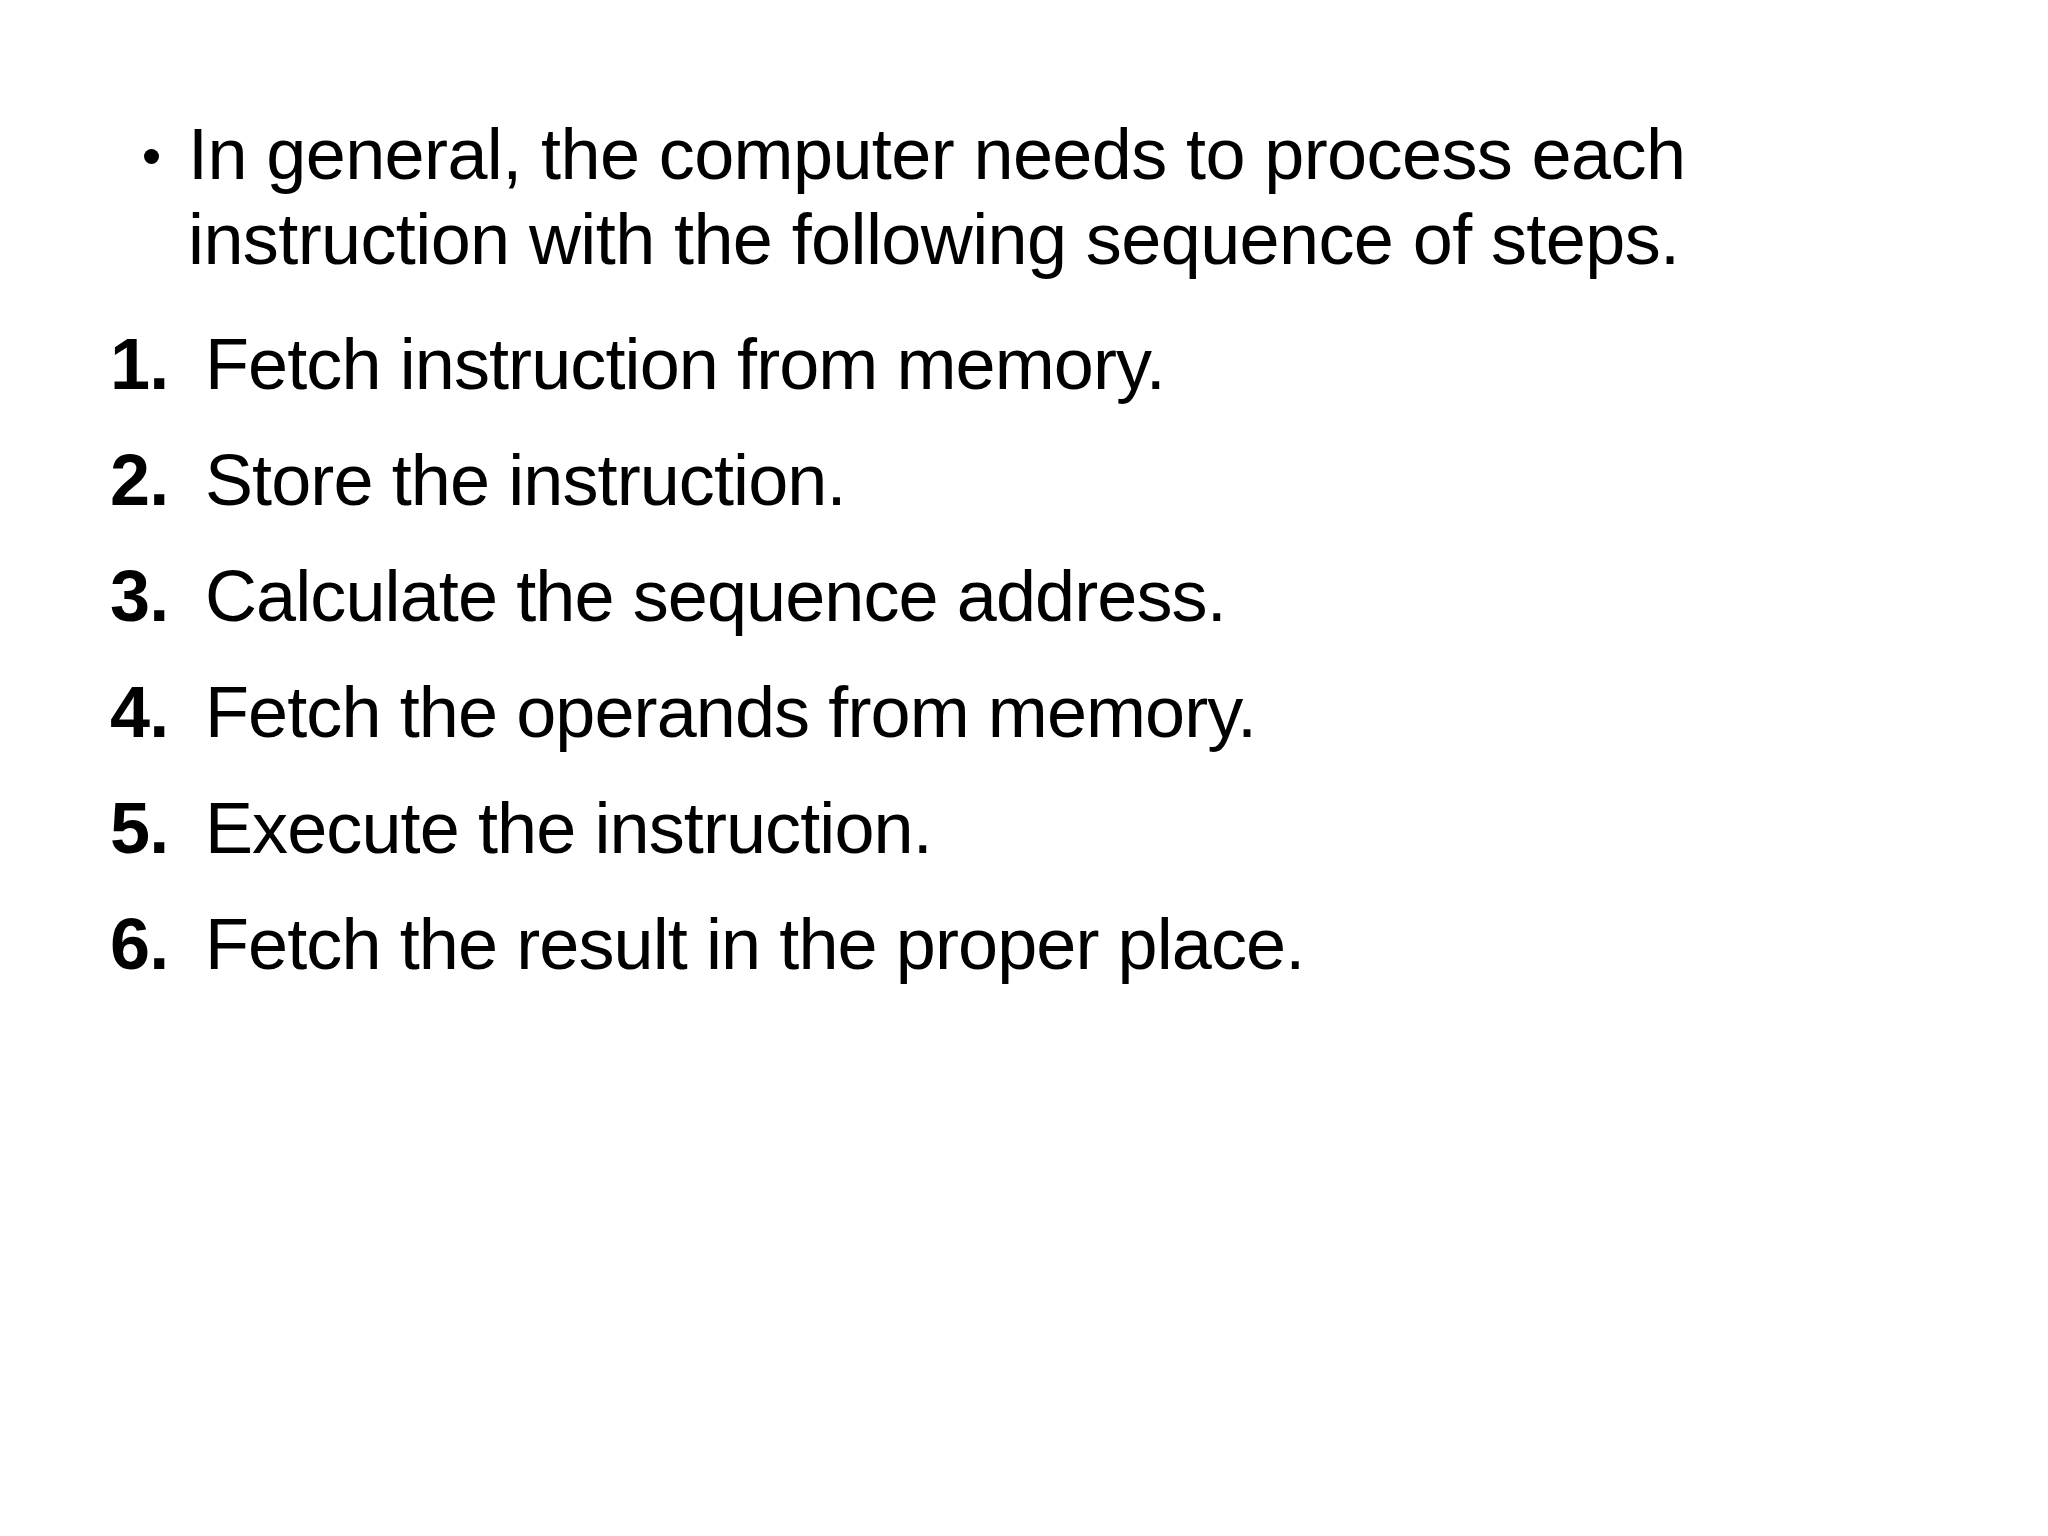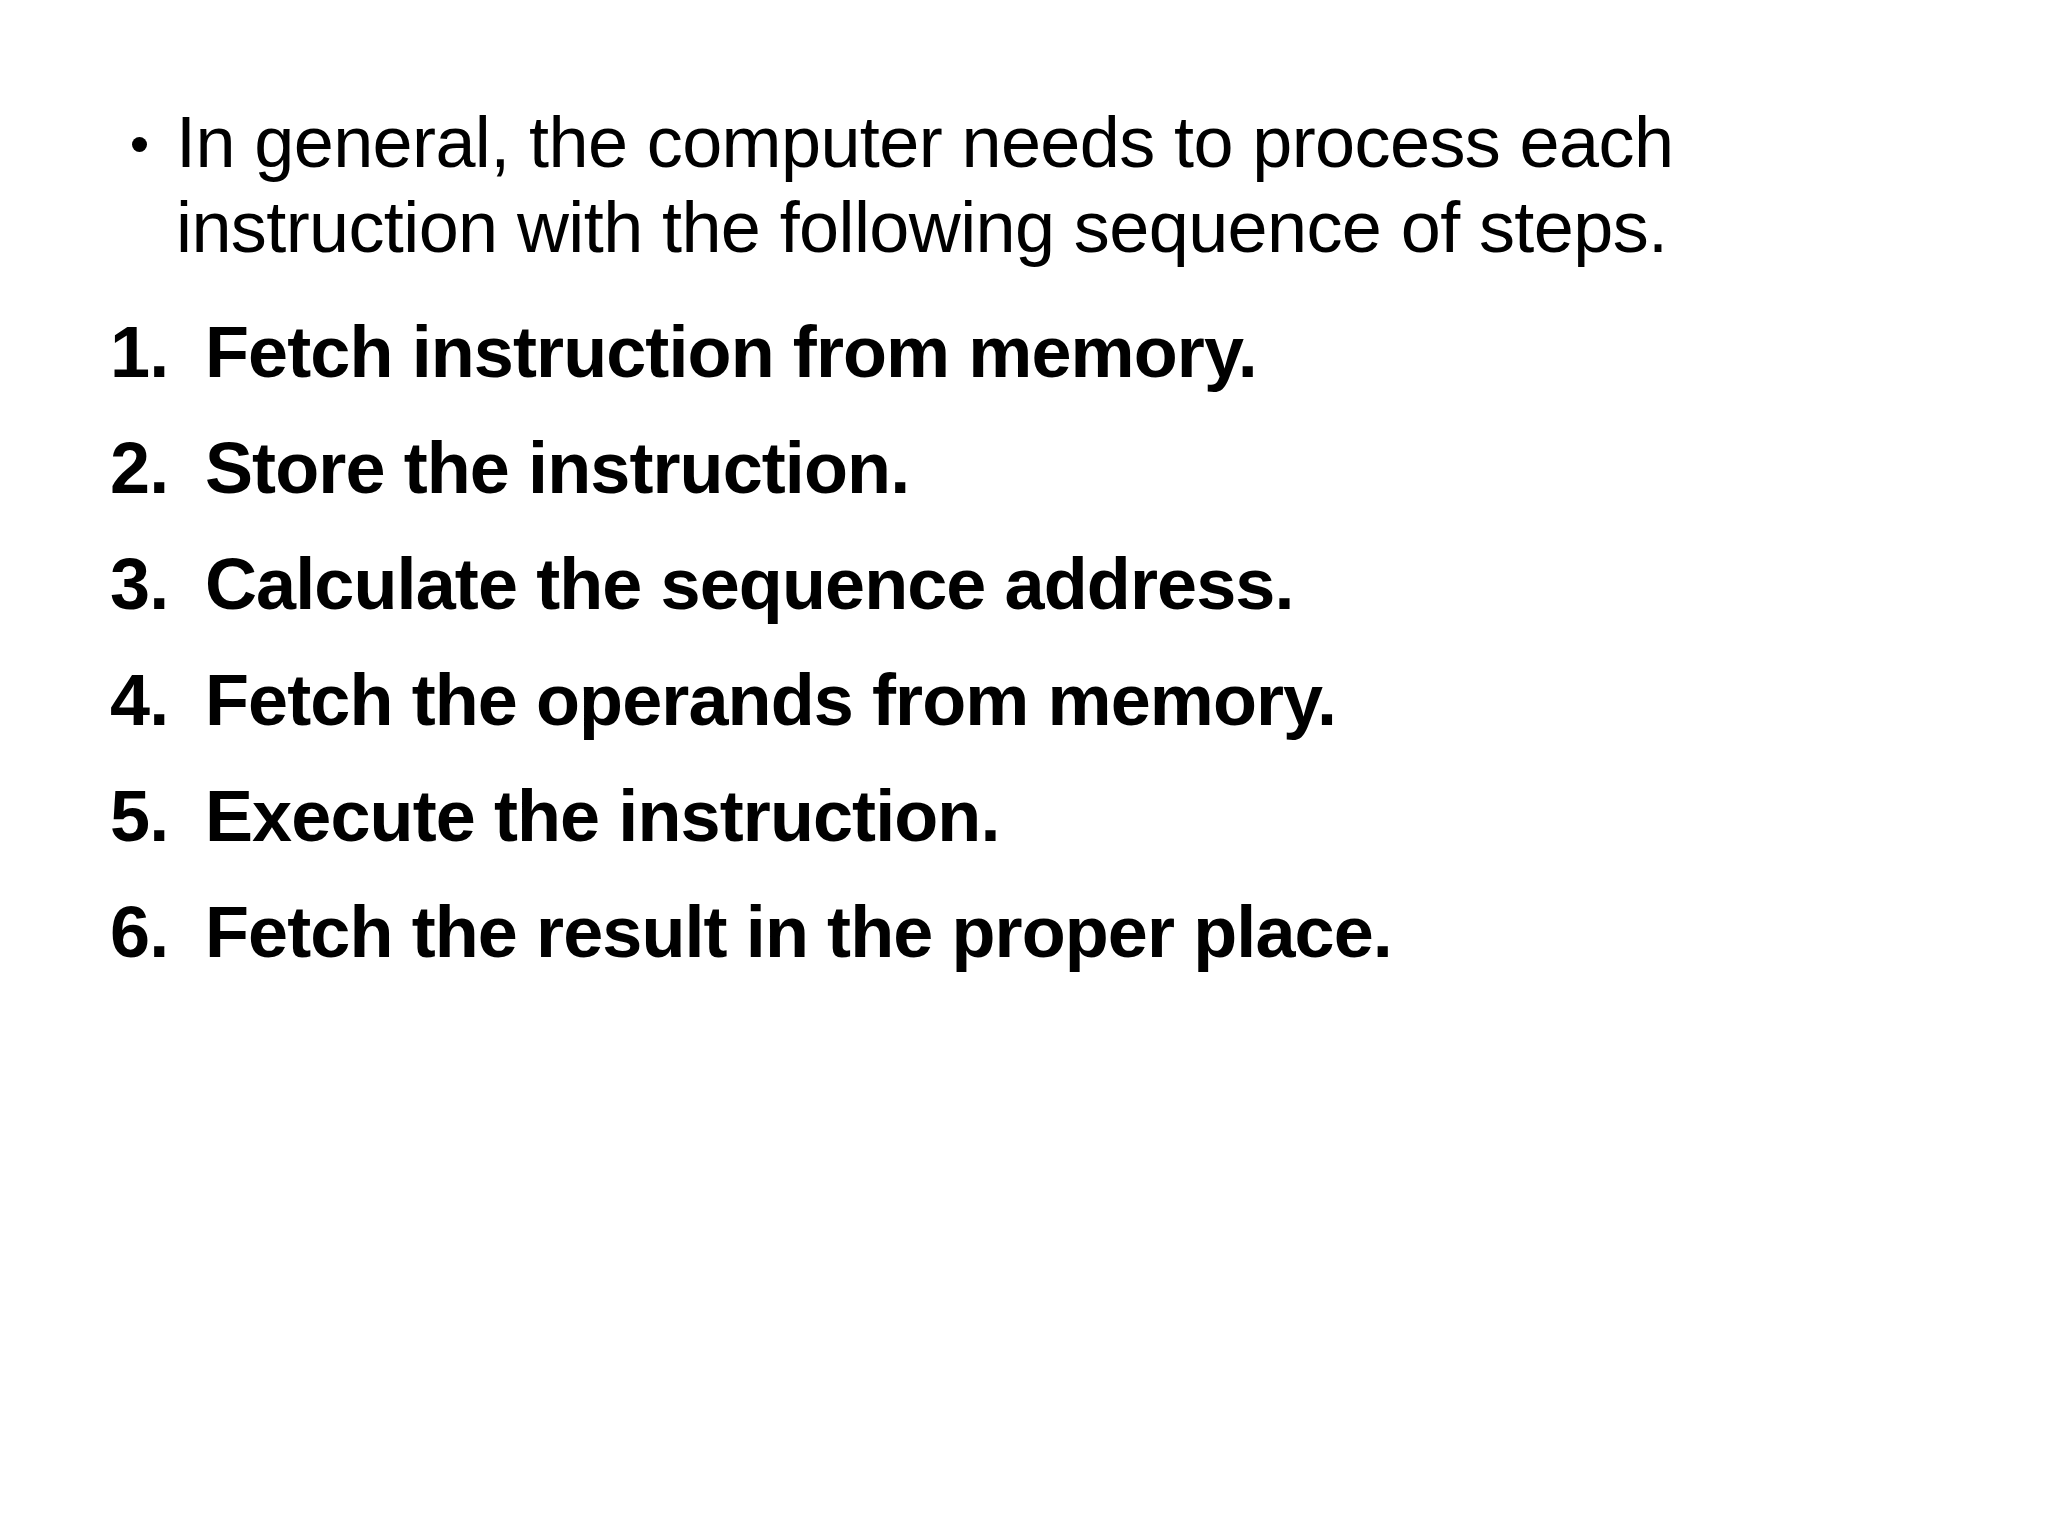--- a/index.html
+++ b/index.html
@@ -29,21 +29,21 @@
   .content-body {
     position: absolute;
     left: 110px;
     top: 96px;
     width: 1860px;
   }
 
   
   .bullet-list {
     list-style: none;
-    margin: 4px;
+    margin: 16px;
     padding: 0;
   }
 
   .bullet-item {
     position: relative;
     display: block;
     padding-left: 62px;
     font-size: 72px;
     line-height: 1.18;
     font-weight: 400;
@@ -88,21 +88,21 @@
 
   .num-marker {
     flex: 0 0 auto;
     width: 95px;
     text-align: left;
     font-weight: 700;
   }
 
   .num-text {
     flex: 1 1 auto;
-    font-weight: 700;
+    font-weight: 400;
   }
 </style>
 </head>
 <body>
 
 <div class="slide">
 
   <div class="content-body">
 
     <ul class="bullet-list">

